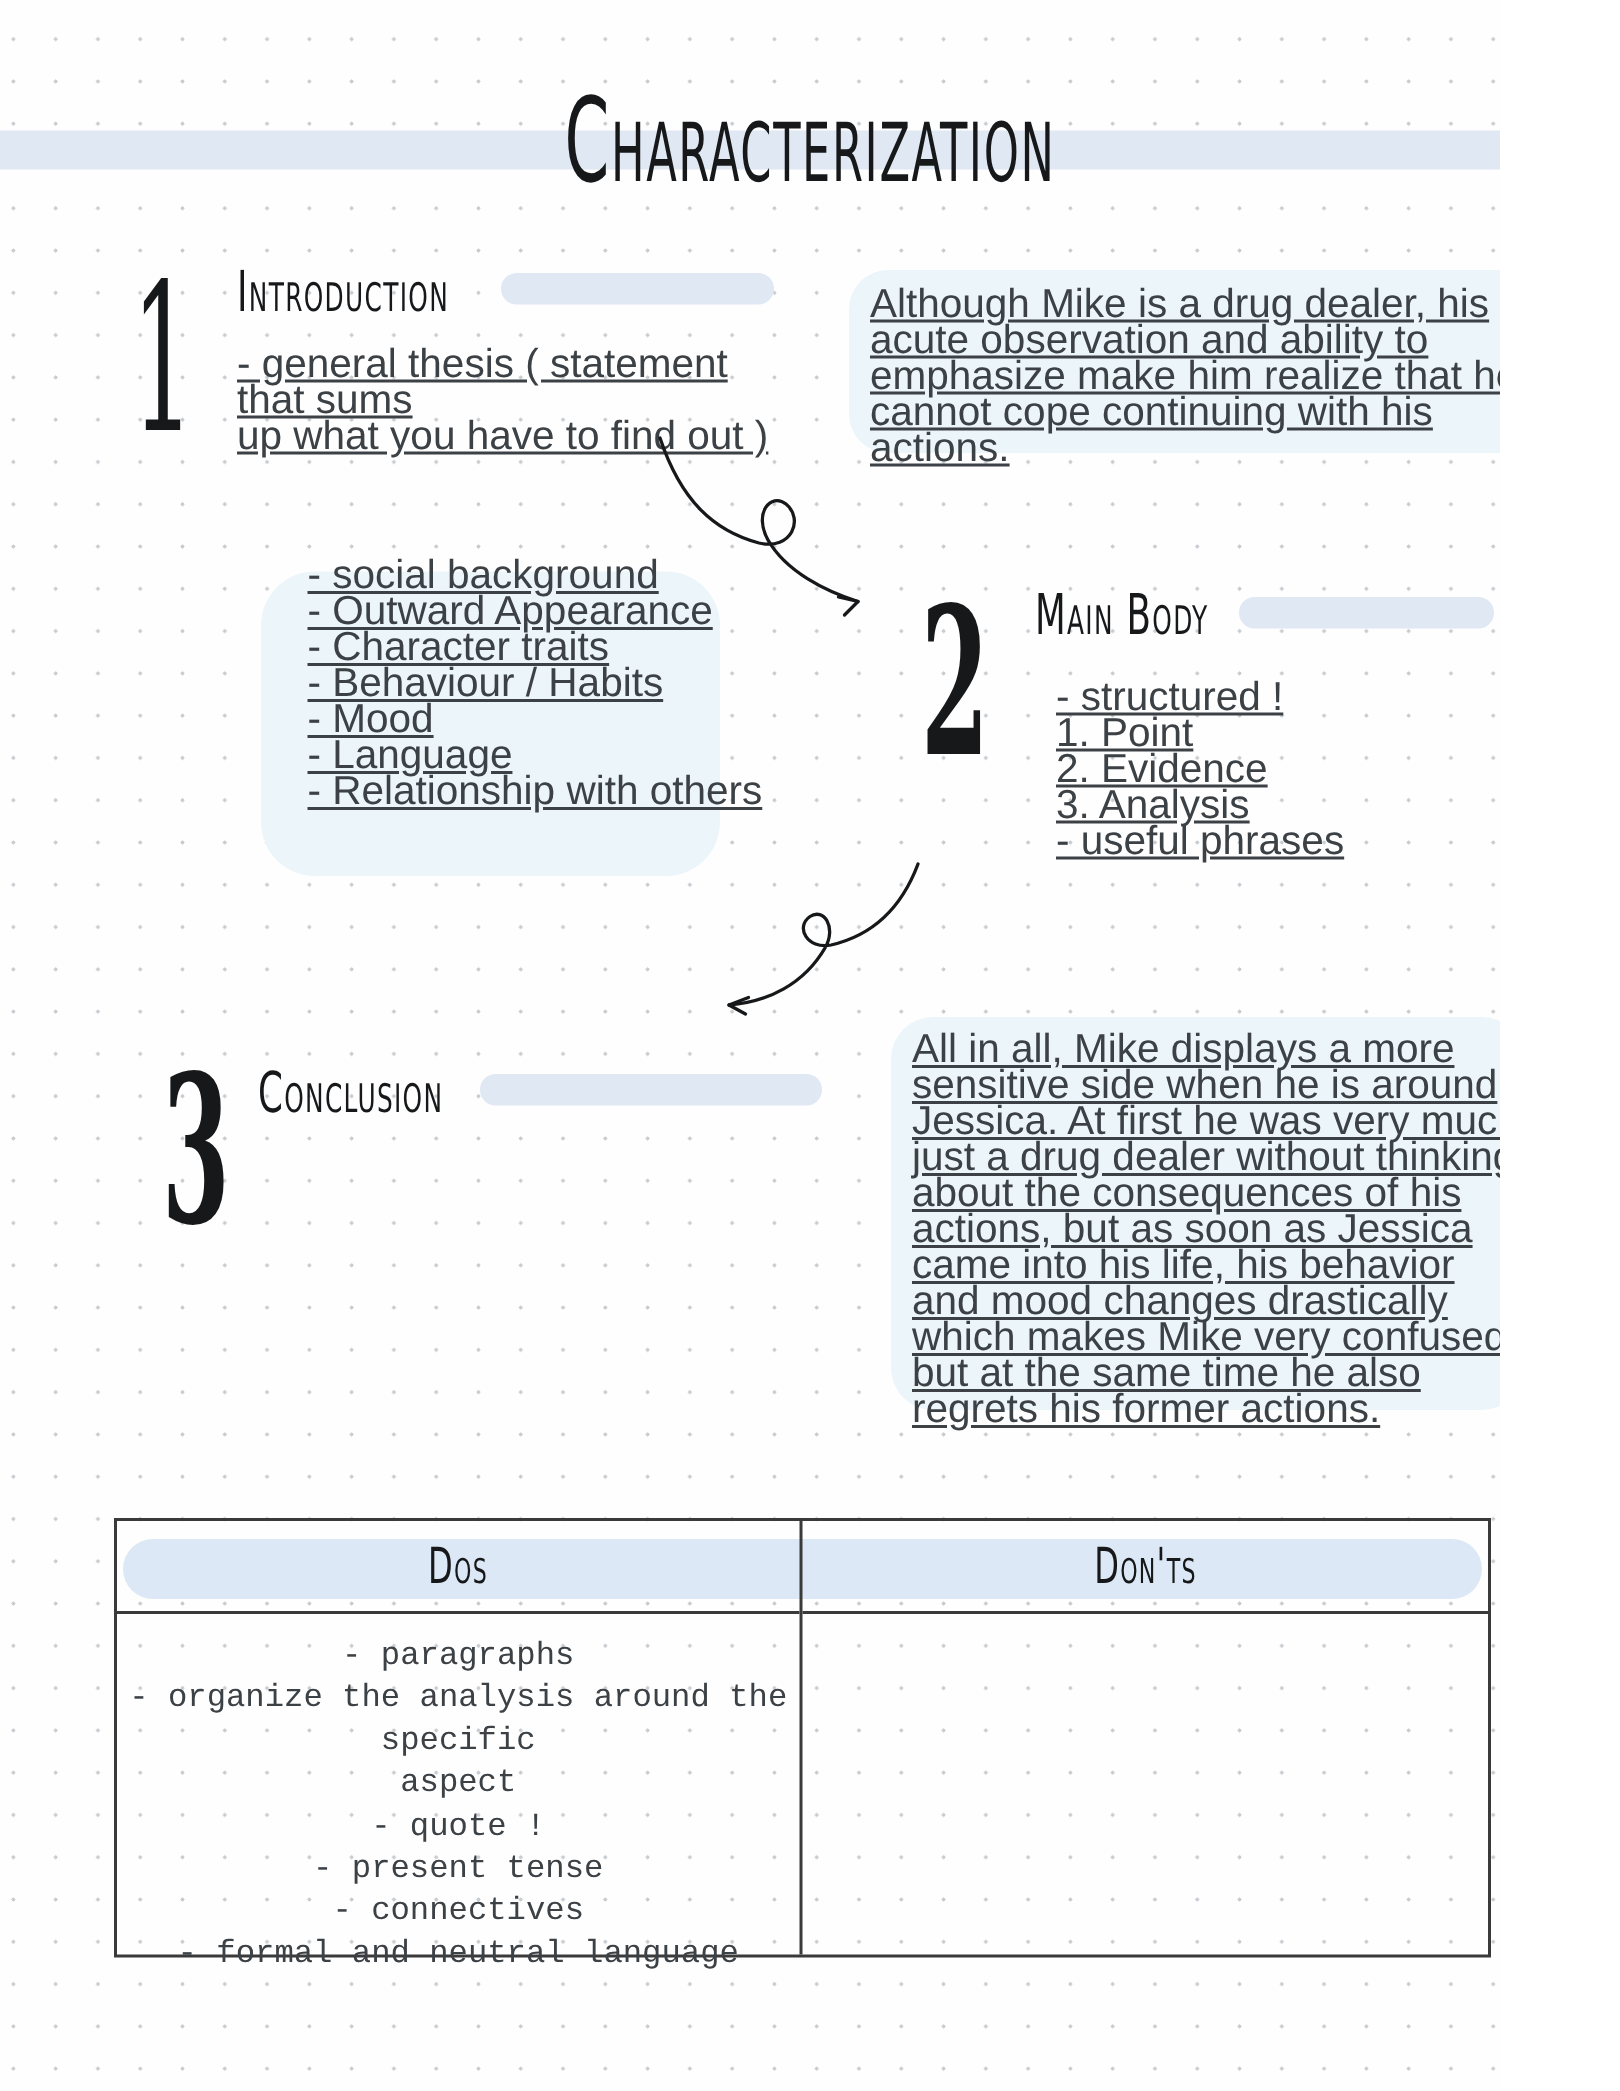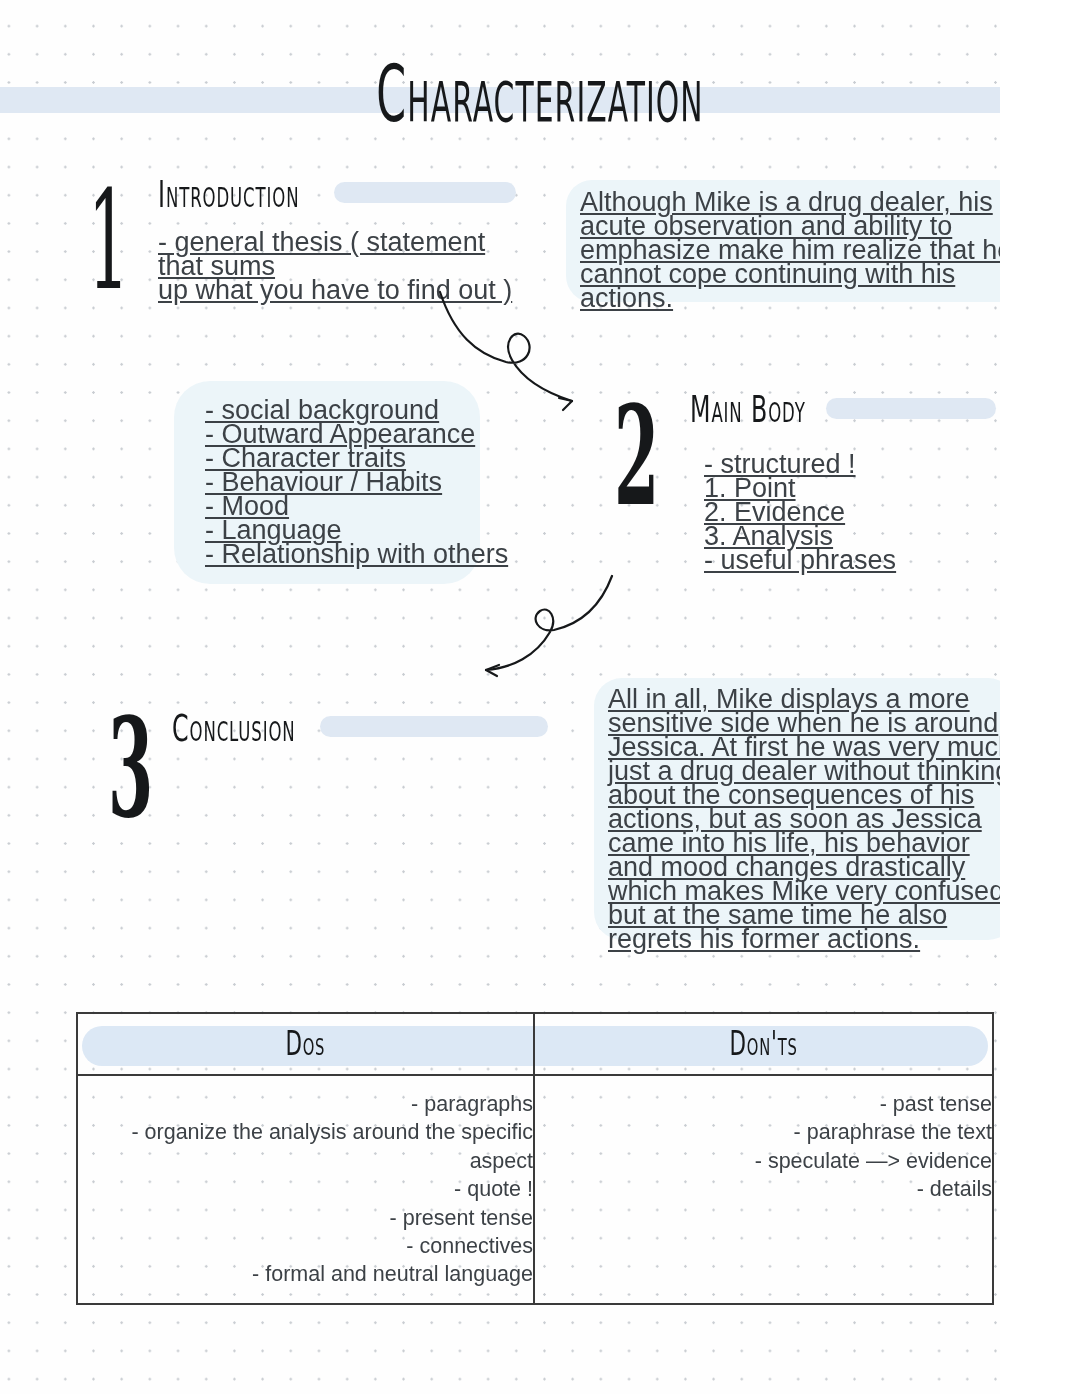--- a/index.html
+++ b/index.html
@@ -120,21 +120,21 @@
   }
 
   
   #intro-bullets { left: 158px; top: 230px; width: 370px; }
 
   
   #intro-para      { left: 580px; top: 190px; width: 445px; }
   #intro-para-hl   { left: 566px; top: 180px; width: 458px; height: 122px; border-radius: 26px; }
 
   
-  #traits-list     { left: 205px; top: 398px; width: 330px; }
+  #traits-list     { left: 205px; top: 371px; width: 330px; }
   #traits-hl       { left: 174px; top: 381px; width: 306px; height: 203px; border-radius: 36px; }
 
   
   #mainbody-list   { left: 704px; top: 452px; width: 340px; }
 
   
   #conclusion-list { left: 170px; top: 770px; width: 420px; }
 
   
   #concl-para      { left: 608px; top: 687px; width: 410px; }
@@ -184,22 +184,22 @@
     line-height: 34px;
     letter-spacing: 1px;
     font-variant: small-caps;
     color: #16181a;
     position: relative;
     z-index: 2;
     transform: scaleX(0.82) scaleY(1.14);
   }
   .tbl-body {
     padding-top: 14px;
-    text-align: right;
-    font-family: Liberation Sans, sans-serif;
+    text-align: center;
+    font-family: Liberation Mono, monospace;
     font-size: 21.5px;
     line-height: 28.4px;
     color: #3c4146;
     white-space: pre-line;
     position: relative;
     z-index: 2;
   }
   
   #tbl-band {
     position: absolute;
@@ -275,20 +275,16 @@
 aspect
 - quote !
 - present tense
 - connectives
 - formal and neutral language</div>
     </div>
     <div class="tbl-col right">
       <div class="tbl-head">
         <span class="tbl-head-label">Don'ts</span>
       </div>
-      <div class="tbl-body">- past tense
-- paraphrase the text
-- speculate —&gt; evidence
-- details</div>
     </div>
   </div>
 
 </div>
 
 </body></html>

